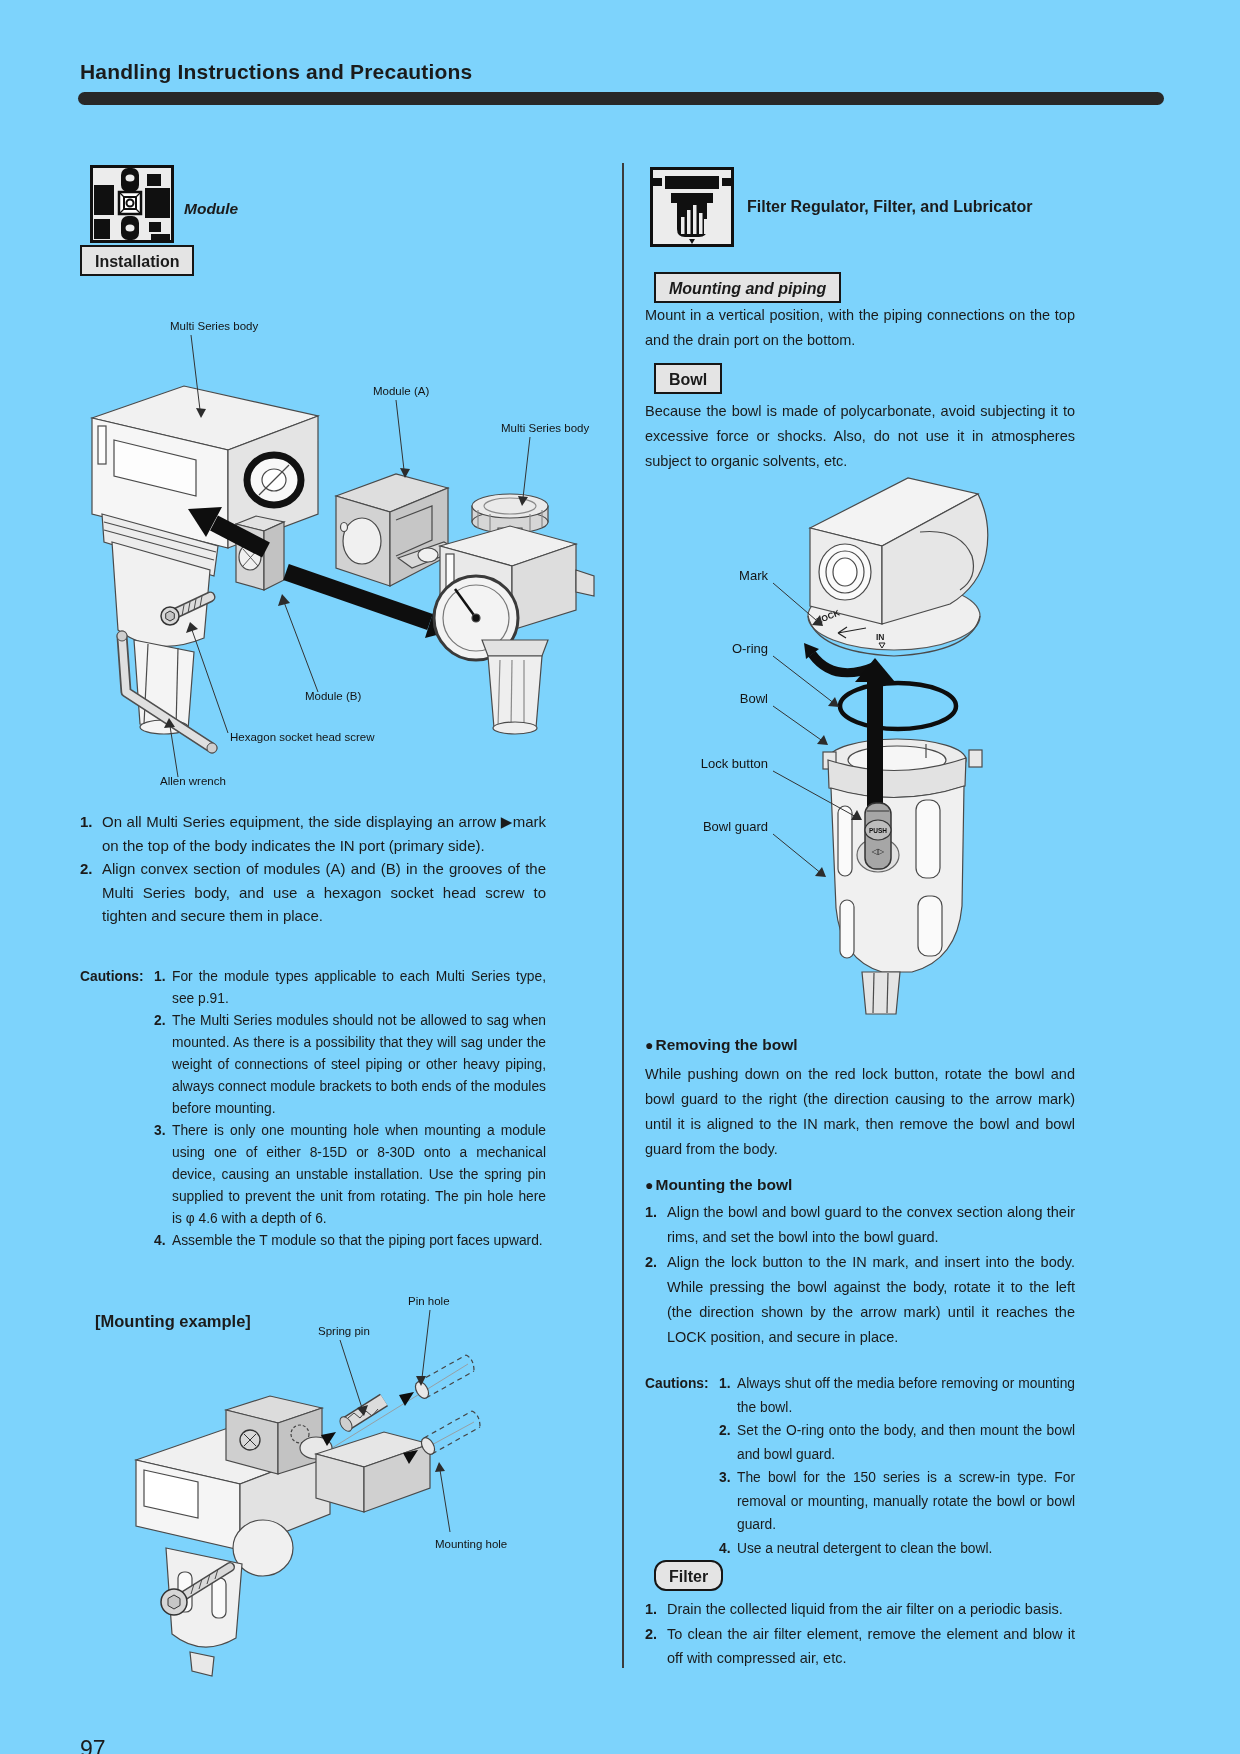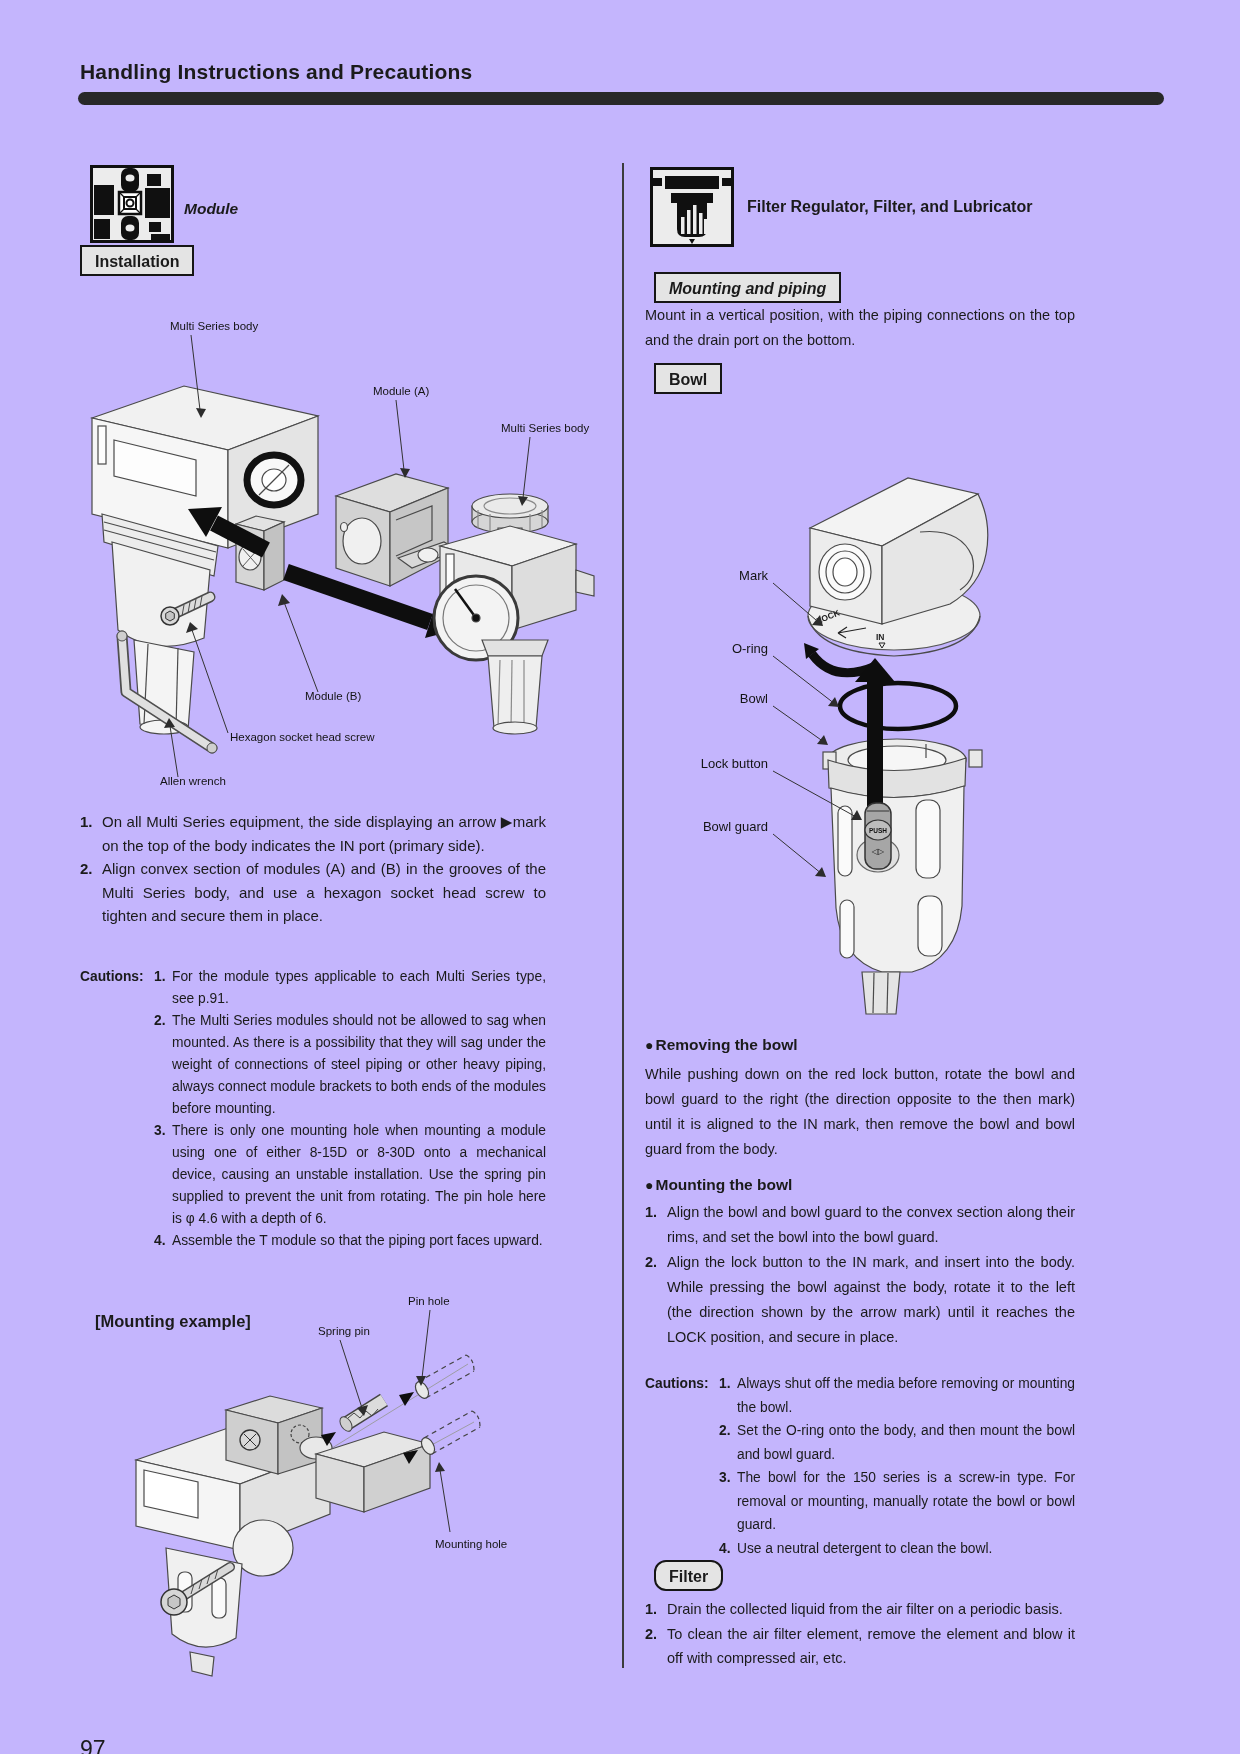--- a/index.html
+++ b/index.html
@@ -1,18 +1,18 @@
 <!DOCTYPE html>
 <html><head>
 <meta charset="utf-8">
 <style>
   html,body { margin:0; padding:0; background:#888; }
   .page {
     position:relative; width:1240px; height:1754px; margin:0 auto;
-    background:#c4b5fd; overflow:hidden;
+    background:#7dd3fc; overflow:hidden;
     font-family:"Liberation Sans","DejaVu Sans",sans-serif; color:#1b1b1b;
   }
   .abs { position:absolute; }
   .title { font-size:21px; font-weight:700; letter-spacing:.2px; }
   .hbar { background:#282828; border-radius:7px; }
   .vdivider { width:2px; background:#3c3c3c; }
   .icon-frame { border:3px solid #101010; background:#ececec; box-sizing:border-box; }
   .icon-caption { font-size:15.5px; font-weight:700; }
   .main-heading { font-size:16px; font-weight:700; }
   .sec-box { display:inline-block; background:#e4e4e4; border:2px solid #161616; font-size:16px; font-weight:700; padding:6px 13px 3px 13px; white-space:nowrap; }
@@ -316,20 +316,21 @@
       <rect x="51" y="49" width="3.5" height="15" fill="#ececec"></rect>
       <polygon points="36,69 42,69 39,74" fill="#101010"></polygon>
     </svg>
   </div>
   <div class="abs main-heading" style="left:747px; top:198px;">Filter Regulator, Filter, and Lubricator</div>
 
   <div class="abs sec-box" style="left:654px; top:272px;font-style:italic;">Mounting and piping</div>
   <div class="abs para" style="left:645px; top:303px; width:430px;">Mount in a vertical position, with the piping connections on the top and the drain port on the bottom.</div>
 
   <div class="abs sec-box" style="left:654px; top:363px;">Bowl</div>
+  <div class="abs para" style="left:645px; top:399px; width:430px;">Because the bowl is made of polycarbonate, avoid subjecting it to excessive force or shocks. Also, do not use it in atmospheres subject to organic solvents, etc.</div>
 
   <svg class="abs" style="left:620px; top:470px;" width="420" height="552" viewBox="0 0 420 552">
 
     <ellipse cx="274" cy="146" rx="86" ry="34" fill="#efefef" stroke="#555" stroke-width="1.2"></ellipse>
 
     <g class="outline">
       <polygon points="190,58 288,8 358,24 262,76" fill="#f3f3f3"></polygon>
       <polygon points="190,58 262,76 262,154 190,136" fill="#ececec"></polygon>
       <path d="M262,76 L358,24 Q372,52 366,84 Q360,116 330,134 L262,154 Z" fill="#e6e6e6"></path>
       <path d="M300,62 Q340,58 352,86 Q358,108 340,120" fill="none"></path>
@@ -394,21 +395,21 @@
       <polygon class="ah" points="208,275 197,274 204,265"></polygon>
     <text class="dlab2" x="148" y="298" text-anchor="end">Lock button</text>
     <line class="ln" x1="153" y1="301" x2="238" y2="348"></line>
       <polygon class="ah" points="242,350 231,350 237,340"></polygon>
     <text class="dlab2" x="148" y="361" text-anchor="end">Bowl guard</text>
     <line class="ln" x1="153" y1="364" x2="202" y2="404"></line>
       <polygon class="ah" points="206,407 195,406 202,397"></polygon>
   </svg>
 
   <div class="abs bullet-h" style="left:645px; top:1036px;"><span class="dot">●</span><span>Removing the bowl</span></div>
-  <div class="abs para" style="left:645px; top:1062px; width:430px;">While pushing down on the red lock button, rotate the bowl and bowl guard to the right (the direction opposite to the then mark) until it is aligned to the IN mark, then remove the bowl and bowl guard from the body.</div>
+  <div class="abs para" style="left:645px; top:1062px; width:430px;">While pushing down on the red lock button, rotate the bowl and bowl guard to the right (the direction causing to the arrow mark) until it is aligned to the IN mark, then remove the bowl and bowl guard from the body.</div>
 
   <div class="abs bullet-h" style="left:645px; top:1176px;"><span class="dot">●</span><span>Mounting the bowl</span></div>
   <div class="abs steps lh-r" style="left:645px; top:1200px; width:430px;">
     <div class="step">
       <span class="n">1.</span>
       <span class="t">Align the bowl and bowl guard to the convex section along their rims, and set the bowl into the bowl guard.</span>
     </div>
     <div class="step">
       <span class="n">2.</span>
       <span class="t">Align the lock button to the IN mark, and insert into the body. While pressing the bowl against the body, rotate it to the left (the direction shown by the arrow mark) until it reaches the LOCK position, and secure in place.</span>

